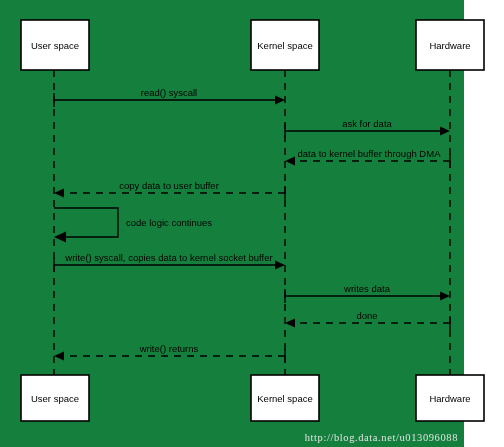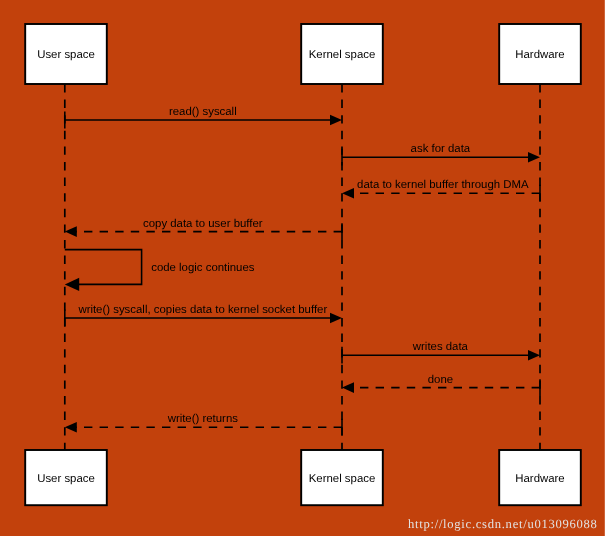--- a/index.html
+++ b/index.html
@@ -9,23 +9,23 @@
   }
   body {
     width: 504px;
     height: 447px;
     font-family: "Liberation Sans", sans-serif;
     overflow: hidden;
     position: relative;
   }
   #diagram-root {
     position: relative;
-    width: 504px;
+    width: 464px;
     height: 447px;
-    background: #c2410c;
+    background: #15803d;
   }
   svg.seq {
     display: block;
     width: 504px;
     height: 447px;
   }
   .actor-box {
     fill: #ffffff;
     stroke: #000000;
     stroke-width: 1.6;
@@ -181,15 +181,15 @@
 
       <rect class="actor-box" x="251" y="375" width="68" height="46"></rect>
       <text class="actor-label" x="285" y="399">Kernel space</text>
 
       <rect class="actor-box" x="416" y="375" width="68" height="46"></rect>
       <text class="actor-label" x="450" y="399">Hardware</text>
     </g>
 
   </svg>
 
-  <div class="watermark">http://logic.csdn.net/u013096088</div>
+  <div class="watermark">http://blog.data.net/u013096088</div>
 
 </div>
 
 </body></html>

